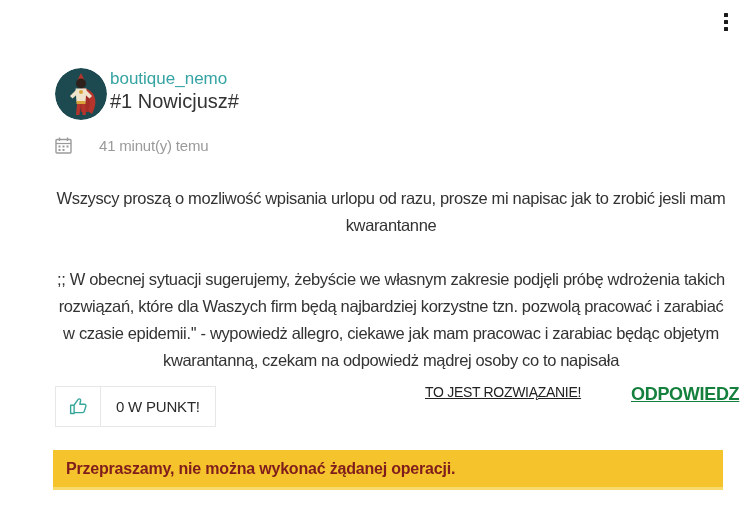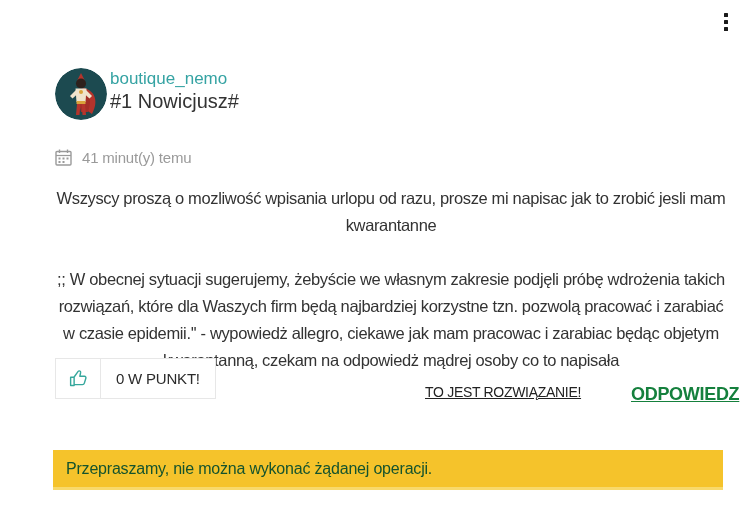--- a/index.html
+++ b/index.html
@@ -15,48 +15,48 @@
   .kebab-btn .dot { width: 4px; height: 4px; background: #1a1a1a; border-radius: 0.5px; }
 
   
   .avatar { position: absolute; left: 55px; top: 68px; width: 52px; height: 52px;
     border-radius: 50%; overflow: hidden; cursor: pointer; }
   .username { position: absolute; left: 110px; top: 69px; font-size: 17px; line-height: 20px;
     color: #35a3a3; text-decoration: none; cursor: pointer; }
   .rank { position: absolute; left: 110px; top: 91px; font-size: 20px; line-height: 20px; color: #333; }
 
   
-  .meta { position: absolute; left: 55px; top: 137px; display: flex; align-items: center; gap: 10px; margin-top: 12px; }
+  .meta { position: absolute; left: 55px; top: 137px; display: flex; align-items: center; gap: 27px; }
   .meta .time { font-size: 15px; color: #9a9a9a; letter-spacing: -0.2px; }
 
   
   .post-body { position: absolute; left: 53px; top: 185px; width: 676px;
     font-size: 16.5px; line-height: 27px; color: #333; letter-spacing: -0.35px; }
   .post-body p { margin: 0 0 27px 0; text-align: center; }
 
   
-  .kudos-group { position: absolute; left: 55px; top: 358px; height: 41px;
+  .kudos-group { position: absolute; left: 55px; top: 386px; height: 41px;
     display: flex; align-items: stretch; border: 1px solid #e7e7e7; background: #fff; }
   .kudos-thumb { width: 45px; display: flex; align-items: center; justify-content: center;
     border-right: 1px solid #e7e7e7; background: #fff; border-top: none; border-left: none;
     border-bottom: none; cursor: pointer; }
   .kudos-count { display: flex; align-items: center; padding: 0 15px; font-size: 15px;
     color: #2b2b2b; letter-spacing: -0.2px; background: #fff; border: none; cursor: pointer; }
 
   .solution-action { position: absolute; left: 425px; top: 384px; font-size: 14px;
     letter-spacing: -0.3px; color: #222; background: none; border: none; cursor: pointer;
     font-family: inherit; text-decoration: underline; }
   .reply-link { position: absolute; left: 631px; top: 384px; font-size: 18px; font-weight: bold;
     letter-spacing: -0.3px; color: #15803d; text-decoration: underline; cursor: pointer; }
 
   
   .alert-banner { position: absolute; left: 53px; top: 450px; width: 670px; height: 40px;
     background: #f5c32b; border-bottom: 3px solid #f8d96b; display: flex; align-items: center;
     padding: 0 13px; }
-  .alert-banner .msg { color: #14532d; font-size: 16px; letter-spacing: -0.2px; }
+  .alert-banner .msg { color: #7f1d1d; font-size: 16px; letter-spacing: -0.2px; font-weight: bold; }
 
   .icon-svg { display: block; }
 </style>
 </head>
 <body>
 
 <div class="post-card">
 
   <button class="kebab-btn" aria-label="options">
     <span class="dot"></span>

